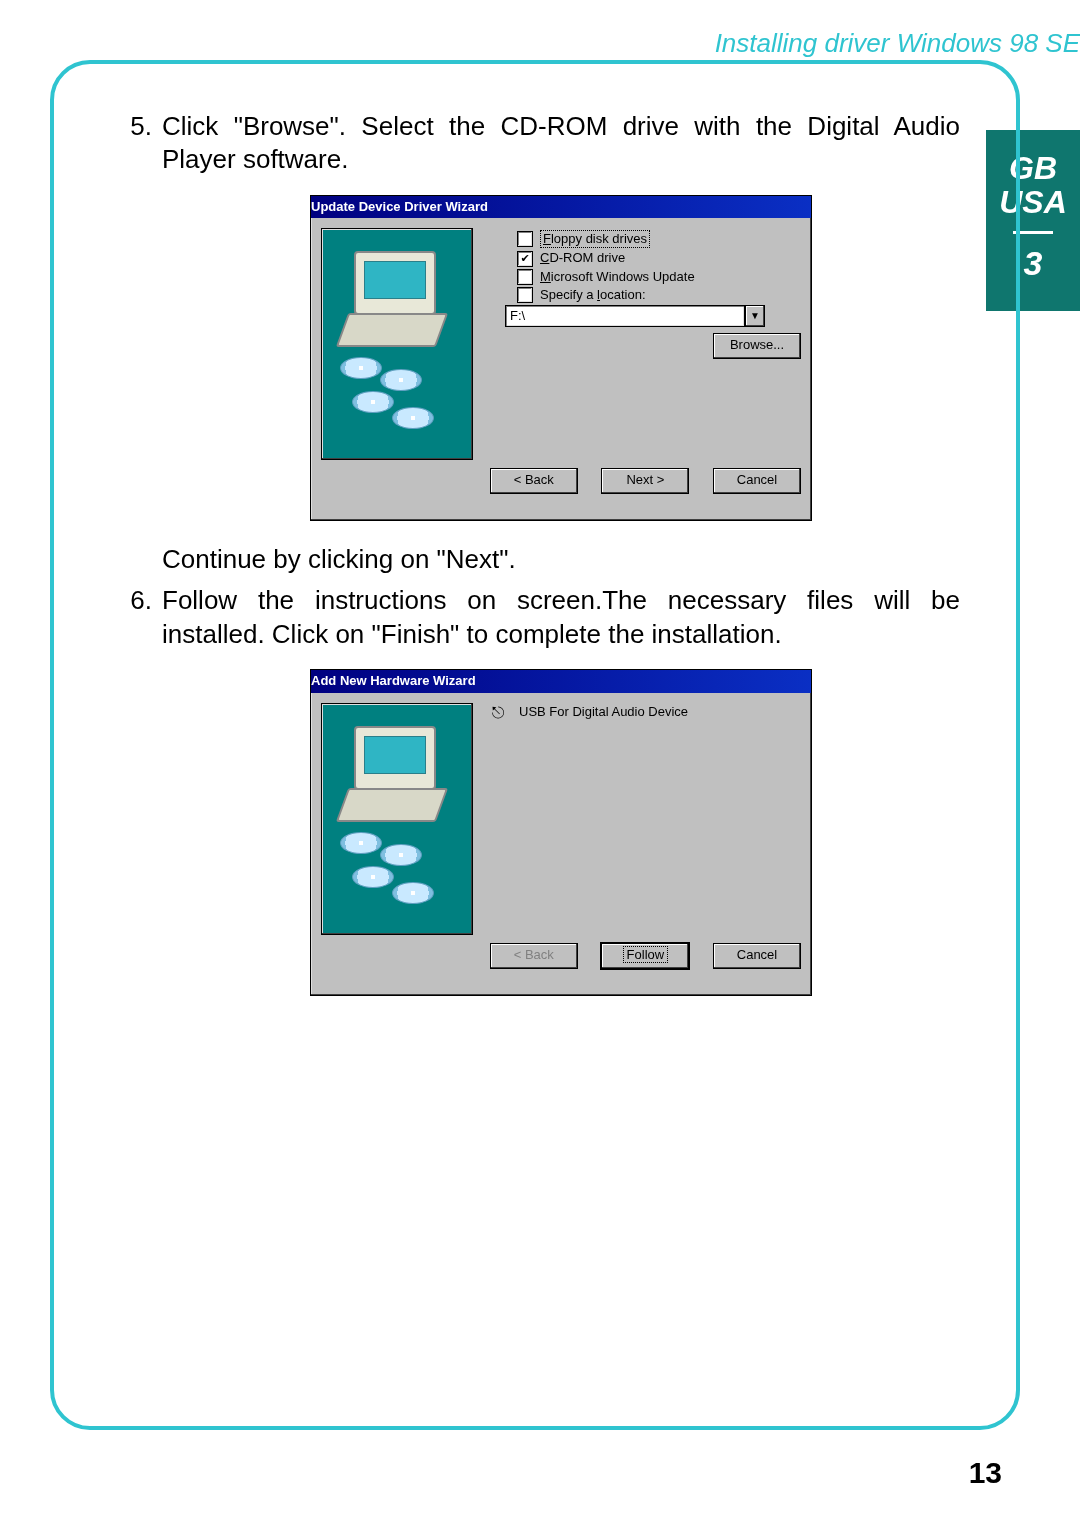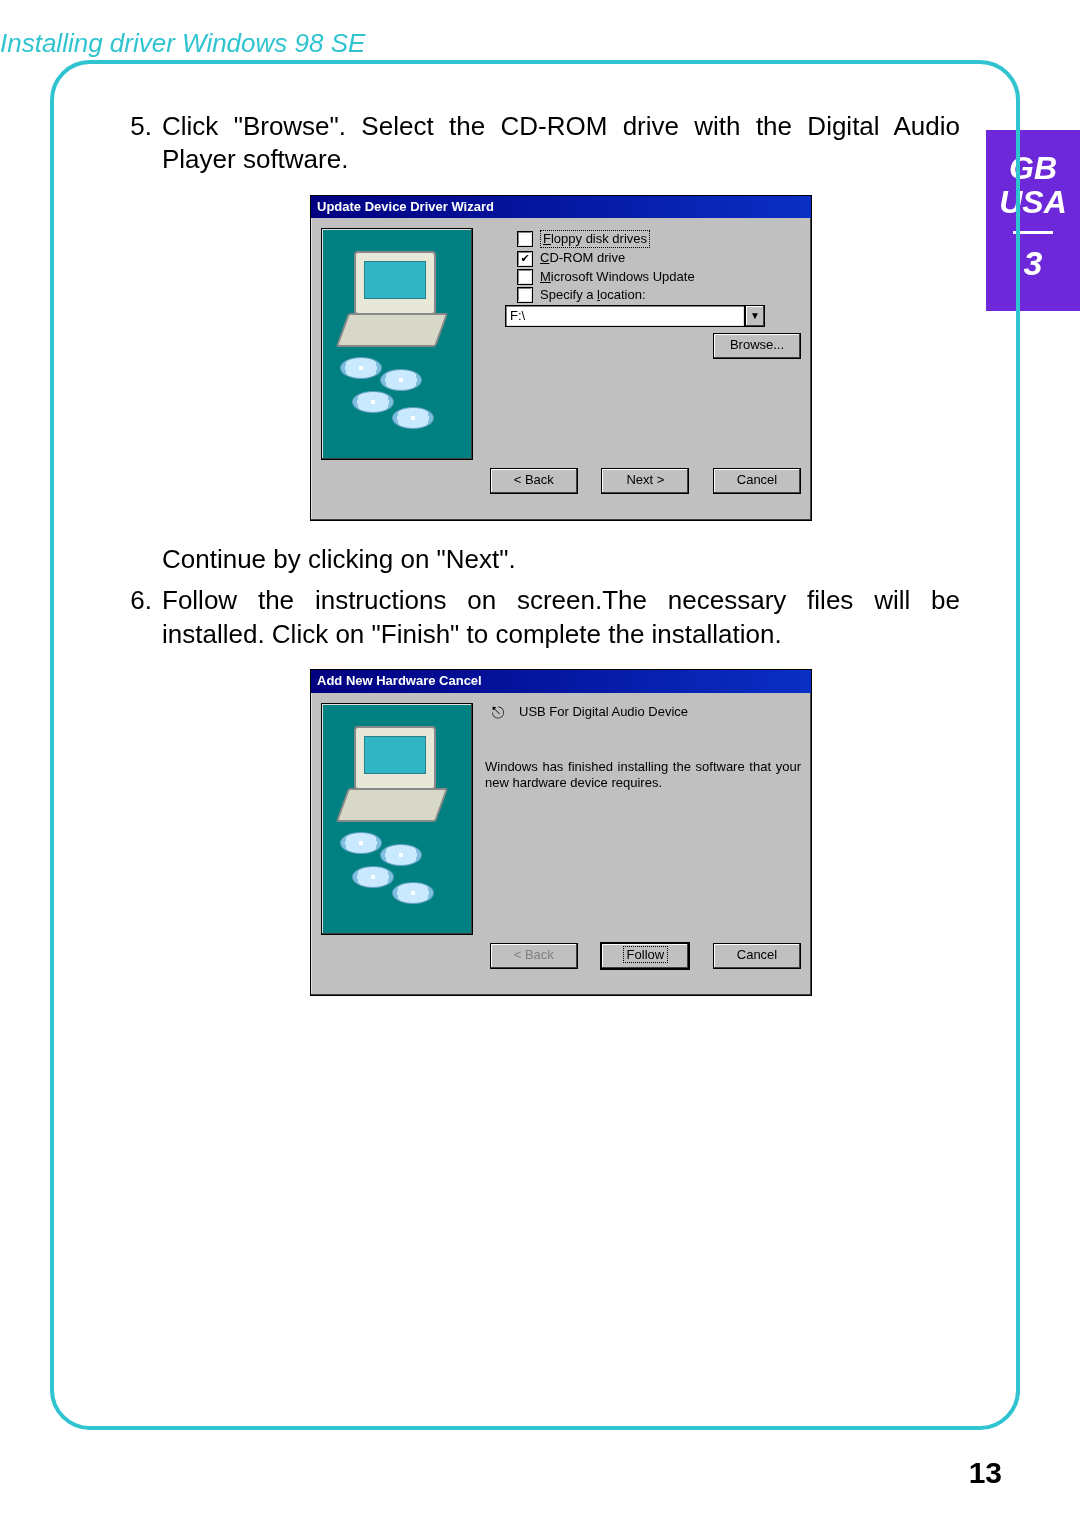--- a/index.html
+++ b/index.html
@@ -24,32 +24,32 @@
     bottom: 100px;
     border: 4px solid #2fc4d0;
     border-radius: 40px;
     box-sizing: border-box;
   }
   .running-head {
     position: absolute;
     left: 0;
     right: 0;
     top: 28px;
-    text-align: left;
+    text-align: right;
     font-style: italic;
     font-size: 26px;
     color: #2fc4d0;
     font-family: "Segoe UI", Arial, sans-serif;
   }
   .tab {
     position: absolute;
     right: 0;
     top: 130px;
     width: 94px;
-    background: #6d28d9;
+    background: #0f766e;
     color: #ffffff;
     text-align: center;
     padding: 22px 0 28px 0;
     font-family: "Segoe UI", Arial, sans-serif;
   }
   .tab .region {
     font-style: italic;
     font-weight: bold;
     font-size: 32px;
     line-height: 1.05;
@@ -97,21 +97,21 @@
     box-shadow: inset -1px -1px 0 #404040, inset 1px 1px 0 #dfdfdf;
     font-family: "MS Sans Serif", Tahoma, Arial, sans-serif;
     font-size: 13px;
     color: #000;
   }
   .win98 .titlebar {
     background: linear-gradient(90deg, #000080 0%, #0a2fc4 100%);
     color: #fff;
     font-weight: bold;
     font-size: 13px;
-    padding: 3px 6px;
+    padding: 3px 0;
   }
   .win98 .body {
     display: flex;
     padding: 10px 10px 0 10px;
   }
   .win98 .sidebar-img {
     width: 150px;
     height: 230px;
     background: #008080;
     border: 1px solid #000;
@@ -328,38 +328,37 @@
           <div>Continue by clicking on "Next".</div>
         </div>
       </li>
 
       <li class="li" style="margin-top:8px;">
         <div class="num">6.</div>
         <div class="txt">
           <div>Follow the instructions on screen.The necessary files will be installed. Click on "Finish" to complete the installation.</div>
 
           <div class="win98">
-            <div class="titlebar">Add New Hardware Cancel</div>
+            <div class="titlebar">Add New Hardware Wizard</div>
             <div class="body">
               <div class="sidebar-img">
                 <div class="monitor">
                     <div class="label">⬚</div>
                   </div>
                 <div class="base"></div>
                 <div class="disc d1"></div>
                 <div class="disc d2"></div>
                 <div class="disc d3"></div>
                 <div class="disc d4"></div>
               </div>
               <div class="form" style="min-height:230px;">
                 <div style="display:flex;align-items:center;margin-bottom:36px;">
                   <span class="usb-icon">⎋</span>
                   <span>USB For Digital Audio Device</span>
                 </div>
-                <div>Windows has finished installing the software that your new hardware device requires.</div>
               </div>
             </div>
             <div class="btn-row">
               <span class="w98-btn disabled"><span>&lt; Back</span></span>
               <span class="w98-btn default focus"><span class="lbl">Follow</span></span>
               <span class="w98-btn"><span>Cancel</span></span>
             </div>
           </div>
 
         </div>

